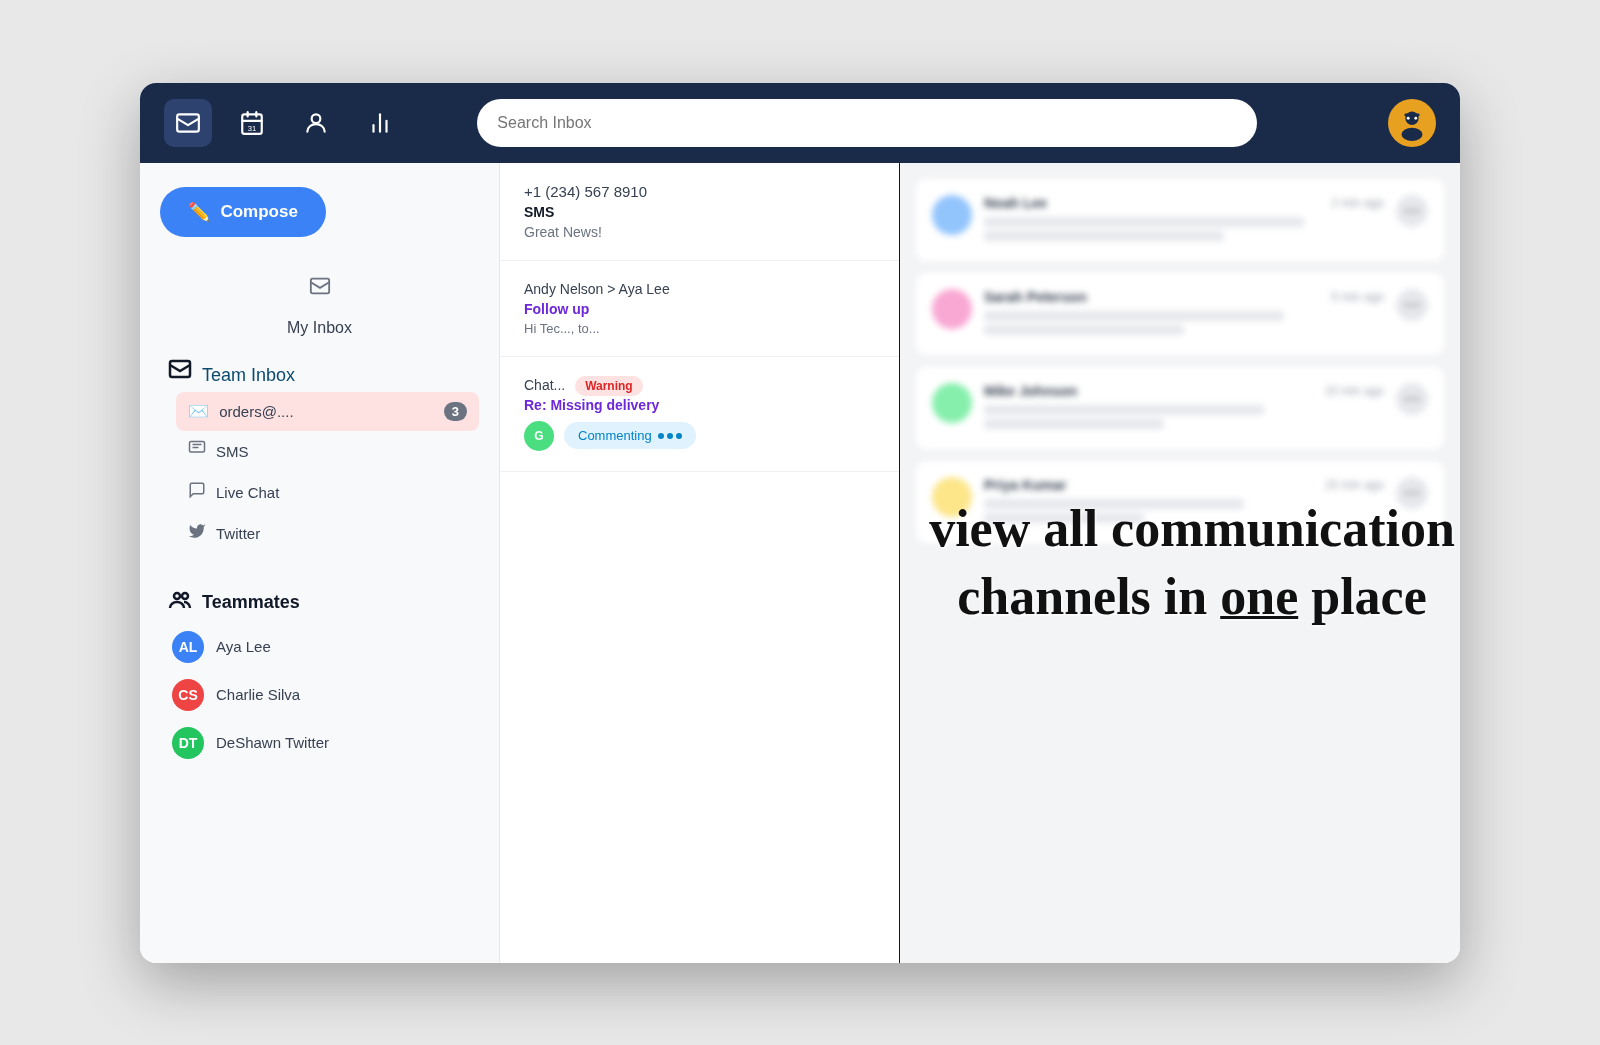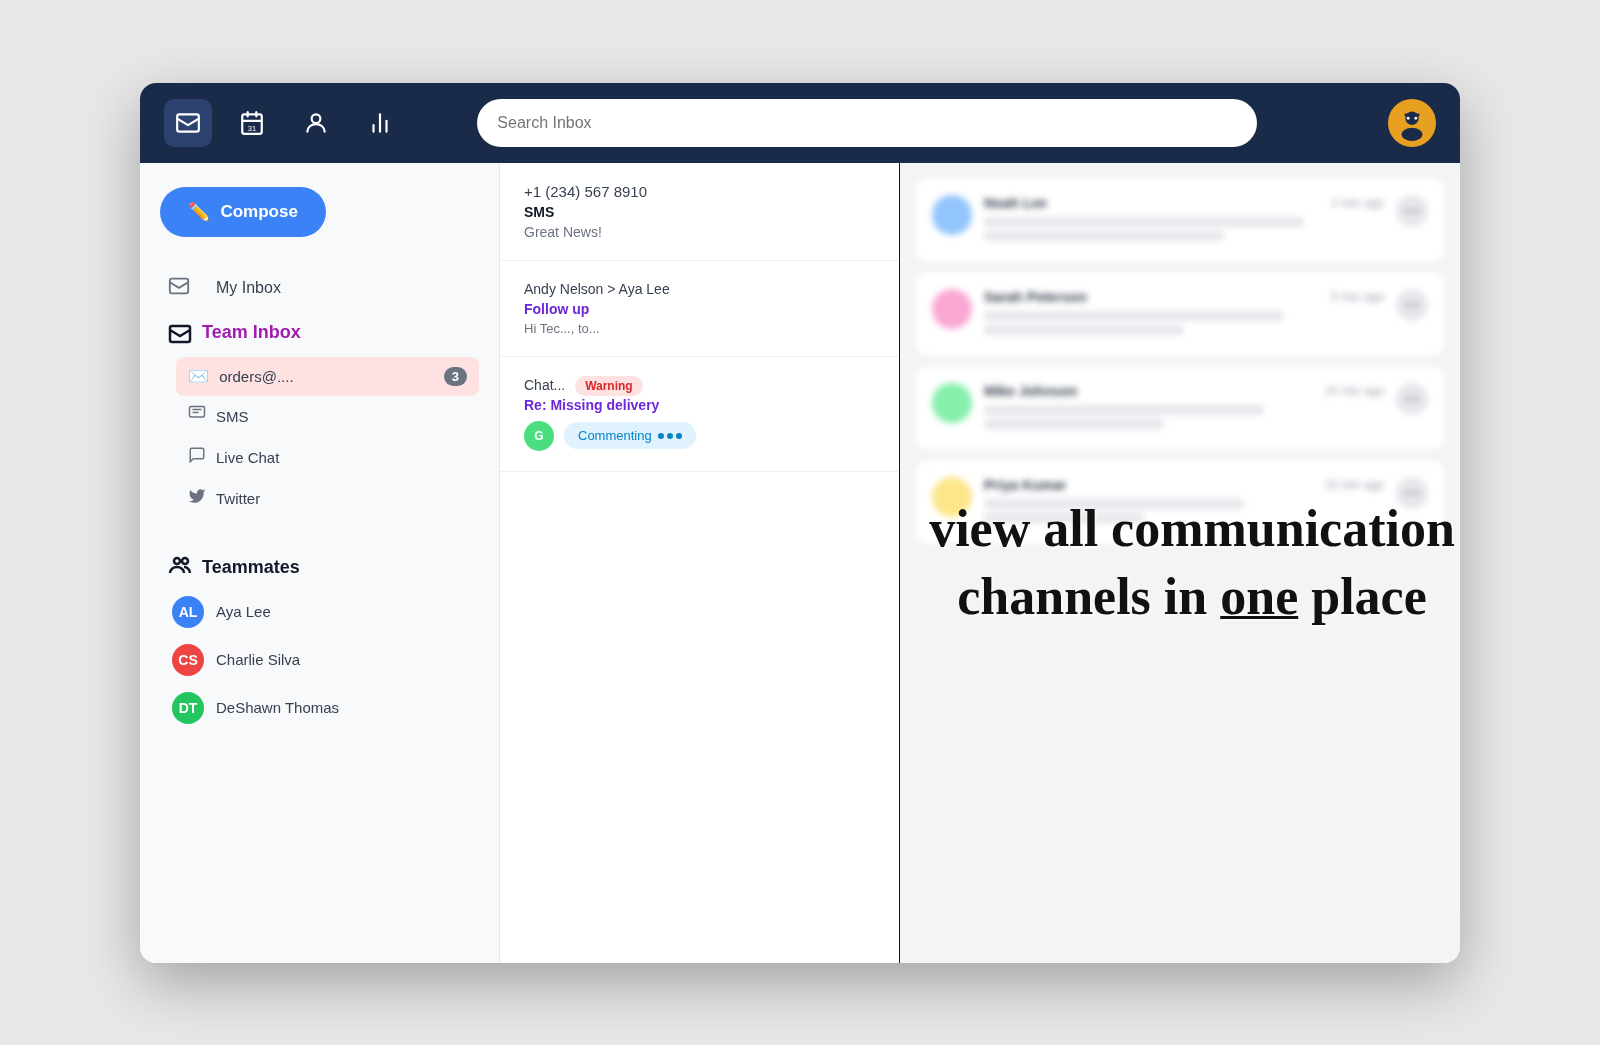--- a/index.html
+++ b/index.html
@@ -113,39 +113,40 @@
       gap: 10px;
       width: fit-content;
       margin-bottom: 28px;
     }
     .compose-icon {
       font-size: 18px;
     }
     .sidebar-section-item {
       display: flex;
       align-items: center;
-      gap: 26px;
+      gap: 17px;
       padding: 10px 8px;
       border-radius: 8px;
       cursor: pointer;
       font-size: 16px;
       color: #374151;
+      flex-direction: column;
     }
     .sidebar-section-item .icon {
       font-size: 20px;
       color: #6b7280;
     }
     .sidebar-section-header {
       display: flex;
-      align-items: flex-start;
+      align-items: flex-end;
       gap: 10px;
       padding: 10px 8px 6px;
       font-size: 18px;
-      font-weight: 700;
-      color: #a21caf;
+      font-weight: 400;
+      color: #0c4a6e;
       cursor: pointer;
     }
     .inbox-sub-items {
       margin-left: 16px;
       margin-bottom: 8px;
     }
     .inbox-sub-item {
       display: flex;
       align-items: center;
       gap: 10px;
@@ -523,21 +524,21 @@
         <div class="teammate-item">
           <div class="teammate-avatar" style="background:#3b82f6;">AL</div>
           <span>Aya Lee</span>
         </div>
         <div class="teammate-item">
           <div class="teammate-avatar" style="background:#ef4444;">CS</div>
           <span>Charlie Silva</span>
         </div>
         <div class="teammate-item">
           <div class="teammate-avatar" style="background:#22c55e;">DT</div>
-          <span>DeShawn Thomas</span>
+          <span>DeShawn Twitter</span>
         </div>
       </div>
     </div>
 
     <div class="middle-panel">
 
       <div class="conversation-item">
         <div class="conv-phone">+1 (234) 567 8910</div>
         <div class="conv-type">SMS</div>
         <div class="conv-preview">Great News!</div>

